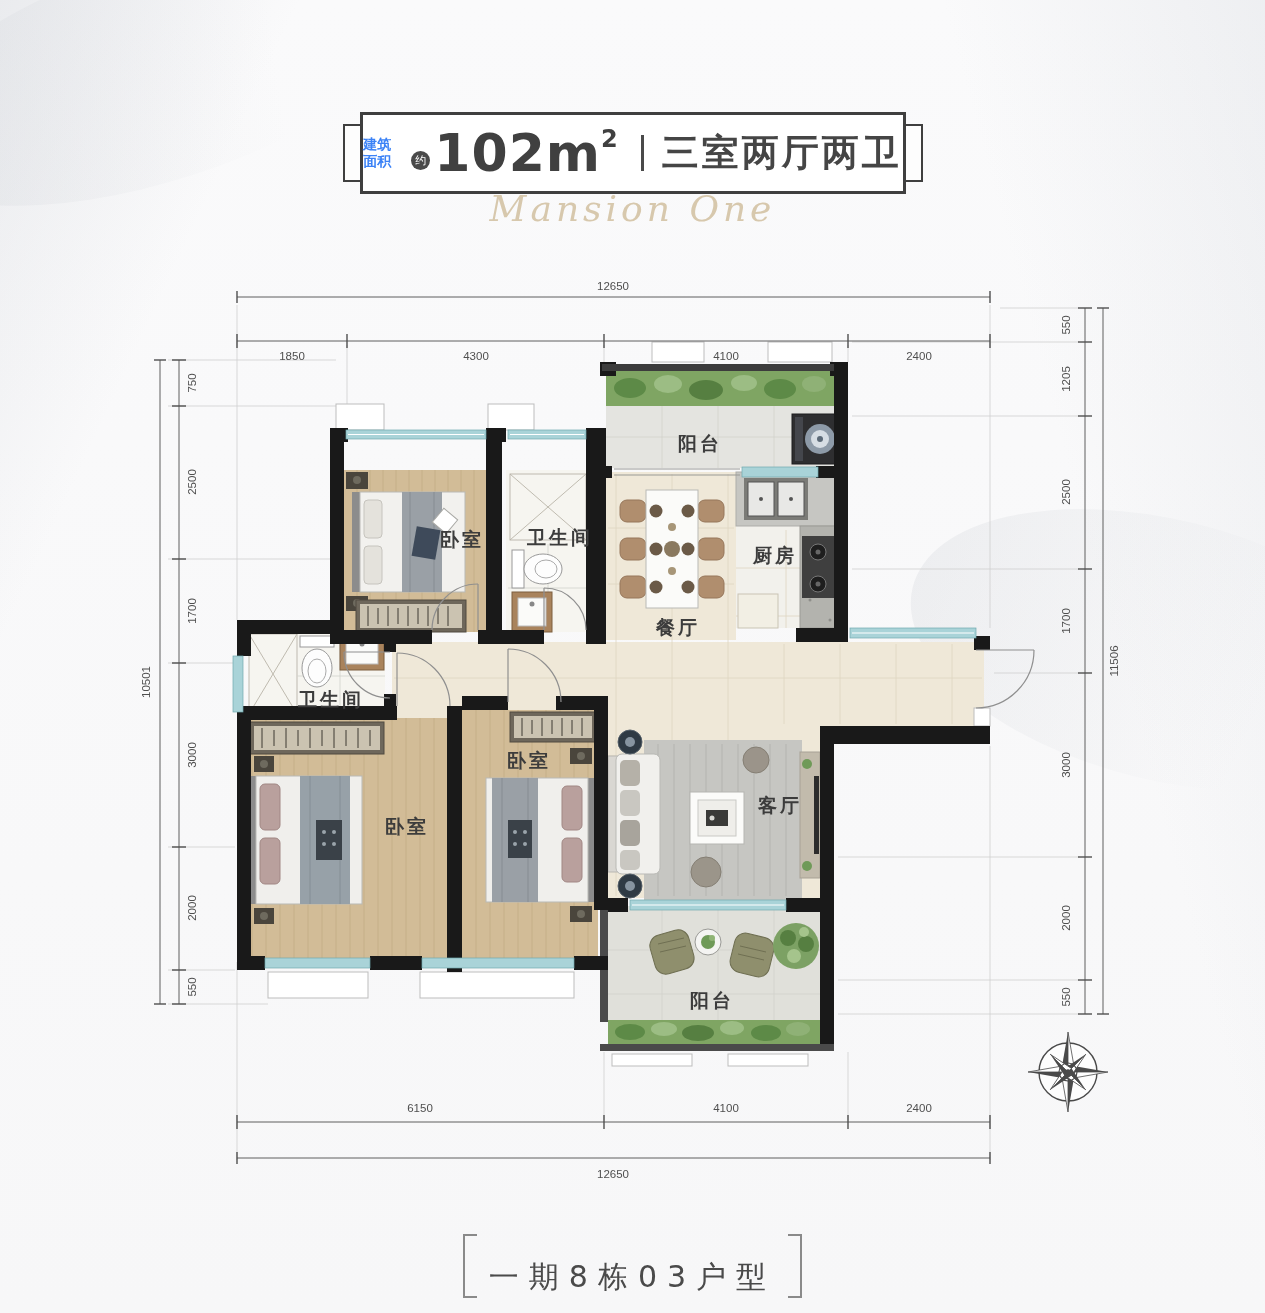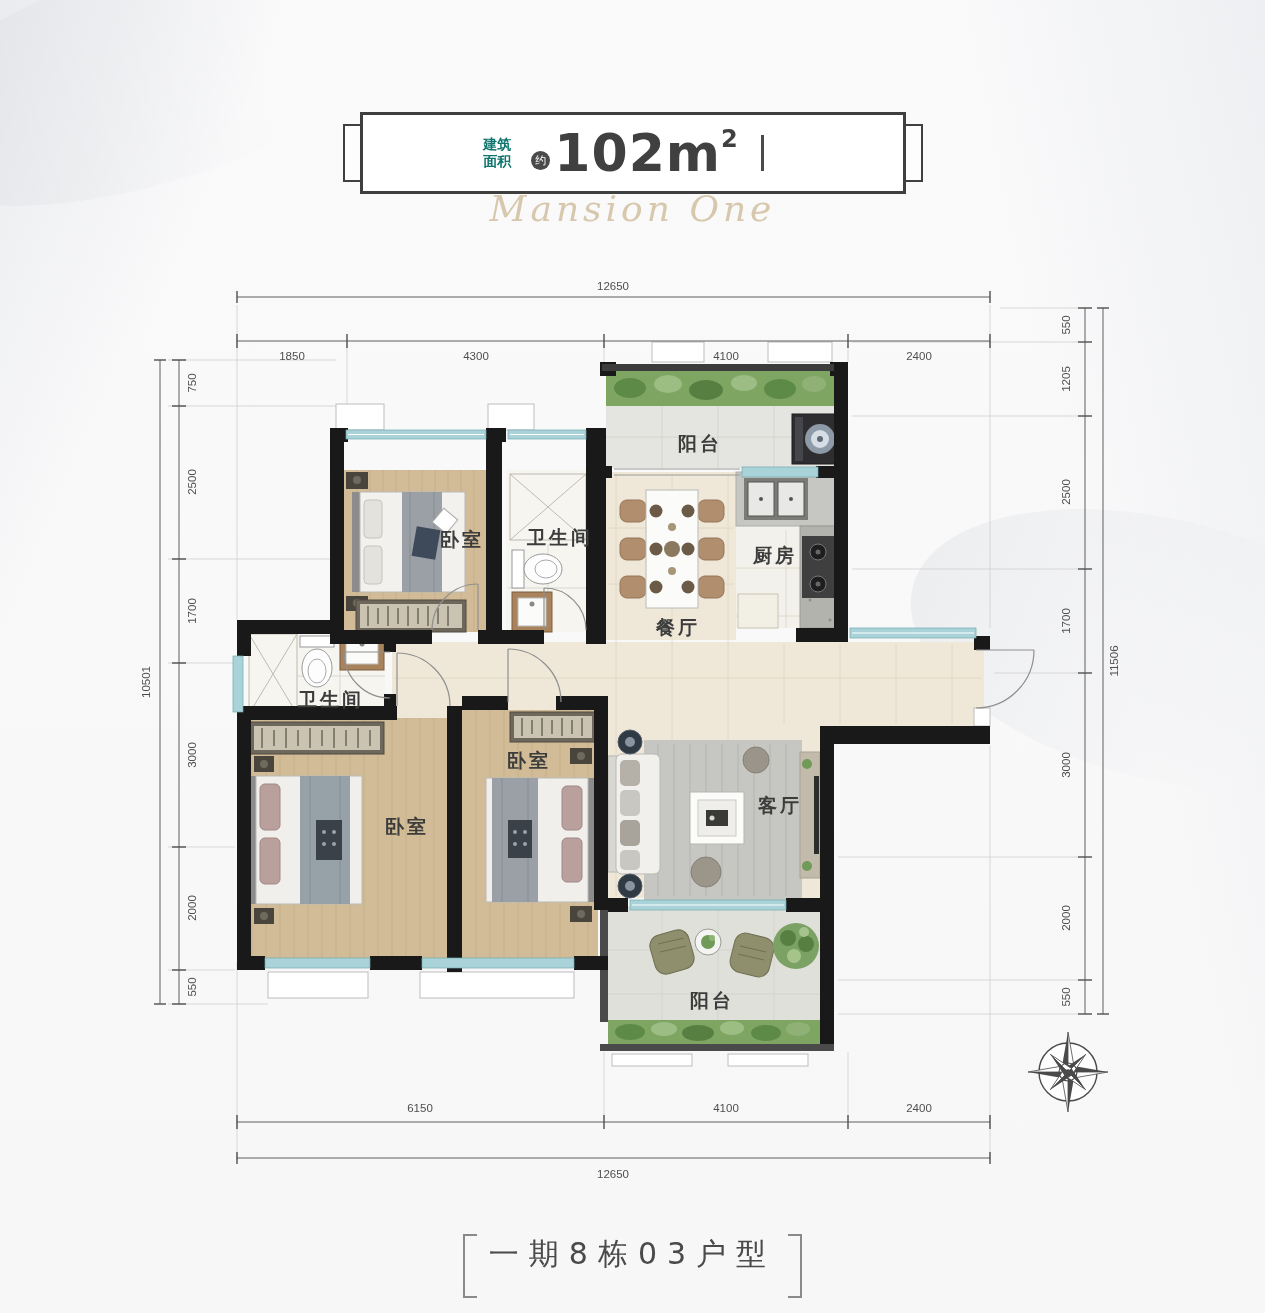--- a/index.html
+++ b/index.html
@@ -16,33 +16,33 @@
   .streak.s2{right:-160px;top:520px;width:520px;height:260px;transform:rotate(14deg);}
   
   .badge{
     position:absolute;top:112px;left:50%;transform:translateX(-50%);
     width:540px;height:76px;background:#ffffff;border:3px solid #3f3f3f;
     display:flex;align-items:center;justify-content:center;z-index:3;
   }
   .badge .tab{position:absolute;top:9px;width:15px;height:54px;border:2px solid #3f3f3f;background:#fdfdfd;}
   .badge .tab.l{left:-20px;border-right:none;}
   .badge .tab.r{right:-20px;border-left:none;}
-  .badge .prefix{display:flex;flex-direction:column;font-size:14px;line-height:1.25;font-weight:700;color:#0f766e;margin-right:20px;}
+  .badge .prefix{display:flex;flex-direction:column;font-size:14px;line-height:1.25;font-weight:700;color:#3b82f6;margin-right:20px;}
   .badge .approx{width:19px;height:19px;border-radius:50%;background:#4a4a4a;color:#fff;font-size:11px;line-height:19px;text-align:center;margin:14px 4px 0 0;}
   .badge .area{font-size:52px;font-weight:600;color:#404040;letter-spacing:1px;display:flex;align-items:flex-start;}
   .badge .area sup{font-size:24px;font-weight:600;margin-top:2px;}
   .badge .vdiv{width:3px;height:36px;background:#4a4a4a;margin:0 18px 0 22px;}
   .badge .rooms-text{font-size:37px;font-weight:700;color:#454545;letter-spacing:3px;white-space:nowrap;}
   .watermark{
     position:absolute;top:188px;left:50%;transform:translateX(-50%);
     font-family:"DejaVu Serif","Liberation Serif",serif;font-style:italic;
     font-size:36px;color:#d2c0a0;letter-spacing:4px;opacity:.85;z-index:2;white-space:nowrap;
   }
   
-  .footer{position:absolute;top:1234px;left:0;width:100%;display:flex;align-items:flex-start;justify-content:center;gap:12px;z-index:3;}
+  .footer{position:absolute;top:1234px;left:0;width:100%;display:flex;align-items:flex-end;justify-content:center;gap:12px;z-index:3;}
   .bracket{width:12px;height:60px;border:2px solid #8a8a8a;}
   .bracket.l{border-right:none;}
   .bracket.r{border-left:none;}
   .footer .unit{font-size:30px;color:#4a4a4a;letter-spacing:10px;font-weight:500;white-space:nowrap;}
   
   svg.plan{position:absolute;left:0;top:0;z-index:1;}
   svg text{font-family:"Liberation Sans","DejaVu Sans",sans-serif;}
   .dimt{font-size:11.5px;fill:#4f4f4f;}
   .rlabel{font-size:19px;fill:#3c3c3c;letter-spacing:3px;font-weight:600;font-family:"DejaVu Sans",sans-serif;}
   .dimline{stroke:#5f5f5f;stroke-width:1;}
@@ -69,20 +69,21 @@
     <div class="prefix">
       <span>建筑</span>
       <span>面积</span>
     </div>
     <div class="approx">约</div>
     <div class="area">
       <span>102m</span>
         <sup>2</sup>
     </div>
     <div class="vdiv"></div>
+    <div class="rooms-text">三室两厅两卫</div>
     <span class="tab r"></span>
   </div>
   <div class="watermark">Mansion One</div>
 
   <svg class="plan" width="1265" height="1313" viewBox="0 0 1265 1313">
 
     <g>
       <line class="ext" x1="237" y1="305" x2="237" y2="620"></line>
         <line class="ext" x1="347" y1="345" x2="347" y2="426"></line>
       <line class="ext" x1="604" y1="345" x2="604" y2="362"></line>

